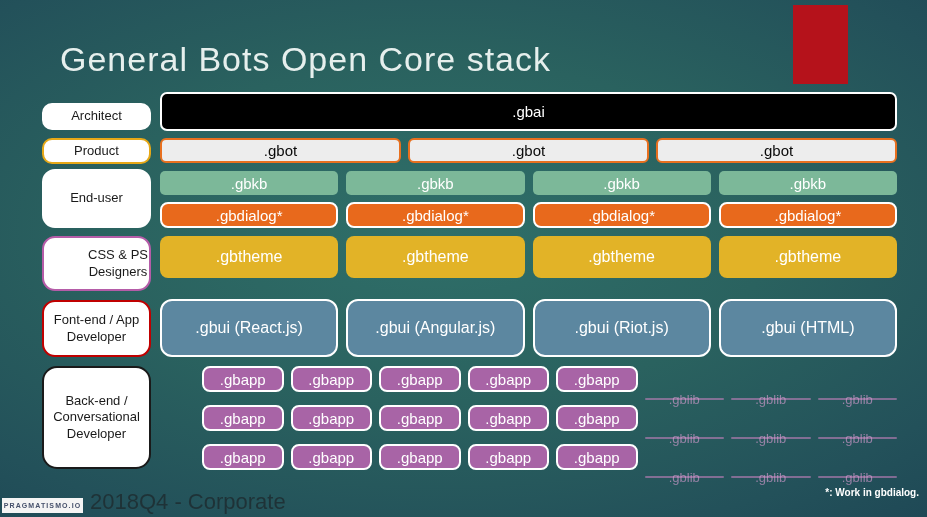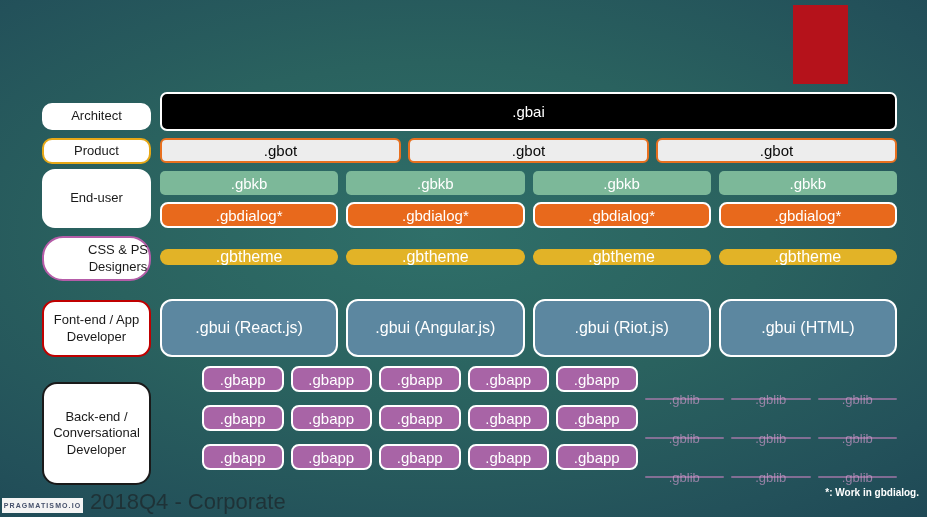--- a/index.html
+++ b/index.html
@@ -33,35 +33,35 @@
   
   .role {
     position:absolute; left:42px; width:109px;
     background:#ffffff; border:2px solid #ffffff; border-radius:10px;
     display:flex; align-items:center; justify-content:center; text-align:center;
     color:#1a1a1a; font-size:13px; line-height:1.25; white-space:pre-line;
   }
   .role-architect { top:103px; height:27px; }
   .role-product   { top:138px; height:26px; border-color:#e6a817; }
   .role-enduser   { top:169px; height:59px; border-radius:13px; }
-  .role-designers { top:236px; height:45px; border-color:#b55ca8; border-radius:21px;padding-left:43px; }
+  .role-designers { top:236px; height:55px; border-color:#b55ca8; border-radius:13px;padding-left:43px; }
   .role-frontend  { top:300px; height:57px; border-color:#c00000; border-radius:13px; }
-  .role-backend   { top:382px; height:103px; border-color:#1a1a1a; border-radius:15px; }
+  .role-backend   { top:366px; height:103px; border-color:#1a1a1a; border-radius:15px; }
   
   .row { position:absolute; left:160px; width:737px; display:flex; }
   .g8 { gap:7px;padding-left:42px; } .g4 { gap:8px; } .g3 { gap:7px; }
   .box {
     flex:1; display:flex; align-items:center; justify-content:center;
     white-space:nowrap; line-height:1;
   }
   .r-gbai { top:92px; height:39px; }
   .r-gbot { top:138px; height:25px; }
   .r-gbkb { top:171px; height:24px; }
   .r-gbdialog { top:202px; height:26px; }
-  .r-gbtheme { top:236px; height:42px;align-items:center; }
+  .r-gbtheme { top:236px; height:42px; }
   .r-gbui { top:299px; height:58px; }
   .r-app1 { top:366px; height:26px; }
   .r-app2 { top:405px; height:26px; }
   .r-app3 { top:444px; height:26px; }
   .b-gbai { background:#000000; border:2px solid #ffffff; border-radius:7px; color:#ffffff; font-size:15px; }
   .b-gbot { background:#ededed; border:2px solid #e8701f; border-radius:6px; color:#0a0a0a; font-size:15px; }
   .b-gbkb { background:#7cb899; border-radius:5px; color:#ffffff; font-size:15px; }
   .b-gbdialog { background:#e8691c; border:2.5px solid #ffffff; border-radius:8px; color:#ffffff; font-size:15px; }
   .b-gbtheme { background:#e2b327; border-radius:8px; color:#ffffff; font-size:16px; }
   .b-gbui { background:#5c87a0; border:2.5px solid #ffffff; border-radius:12px; color:#ffffff; font-size:16px; }
@@ -84,20 +84,21 @@
   .footnote {
     position:absolute; right:8px; top:487px;
     font-size:10px; font-weight:600; color:#ffffff; white-space:nowrap;
   }
 </style>
 </head>
 <body>
 
 <div class="slide">
 
+  <h1 class="title">General Bots Open Core stack</h1>
 
   <div class="logo-stripe"></div>
 
   <div class="role role-architect">Architect</div>
   <div class="role role-enduser">End-user</div>
   <div class="role role-product">Product</div>
   <div class="role role-designers">CSS &amp; PS
 Designers</div>
   <div class="role role-frontend">Font-end / App
 Developer</div>

